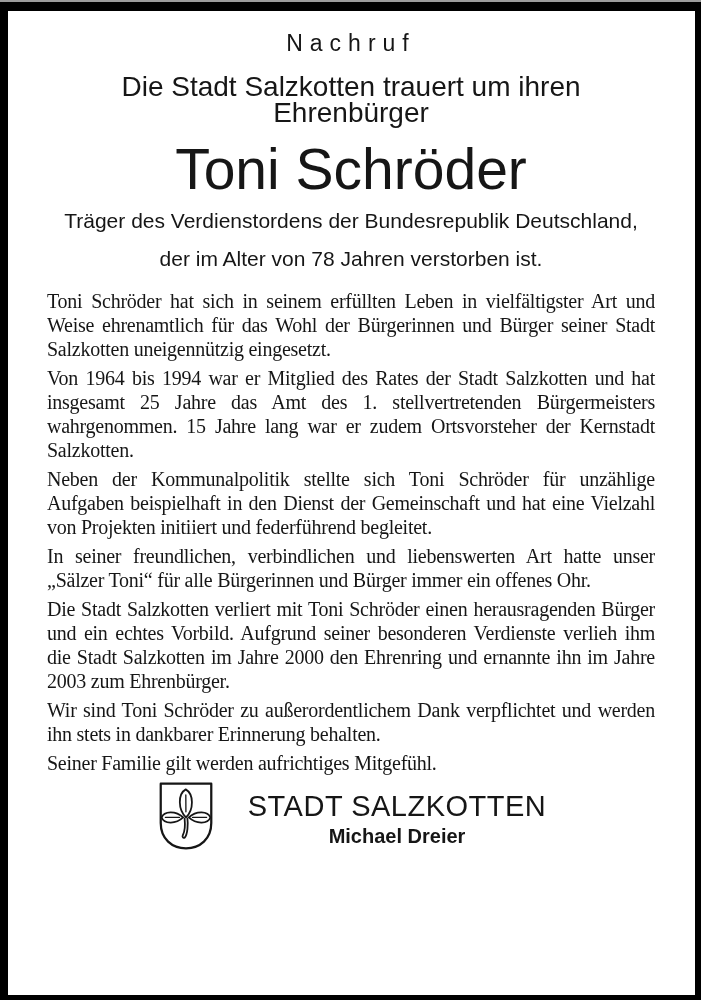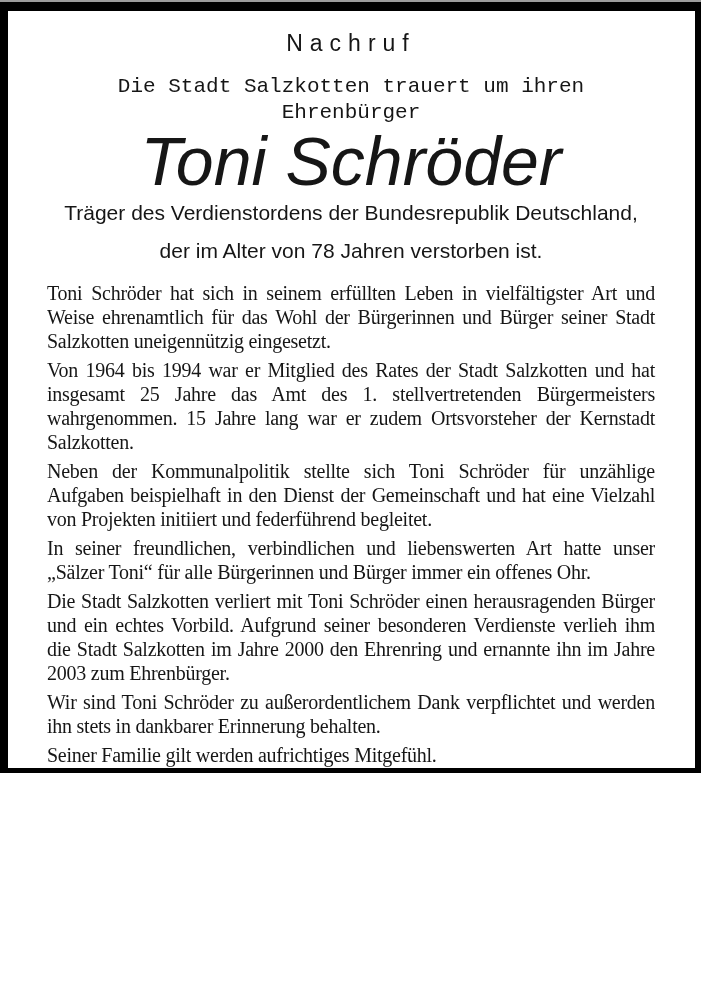--- a/index.html
+++ b/index.html
@@ -1,32 +1,32 @@
 <!DOCTYPE html>
 <html lang="de"><head>
 <meta charset="utf-8">
 <style>
   html,body{margin:0;padding:0;background:#ffffff;}
   .sheet{width:701px;height:1000px;overflow:hidden;position:relative;background:#ffffff;}
   .scan-topline{height:2px;background:#9c9c9c;}
   .page{
     box-sizing:border-box;
-    width:701px;height:771px;
+    width:701px;height:998px;
     border-style:solid;border-color:#000000;
     border-width:9px 6px 5px 8px;
     background:#ffffff;
     overflow:hidden;
     font-family:"Liberation Sans",sans-serif;
     color:#161616;
   }
   .inner{padding:19px 40px 0 39px;}
   .hdr{text-align:center;}
   .kicker{font-size:23px;line-height:26px;letter-spacing:7px;margin:0;}
-  .intro{font-size:21px;line-height:26px;margin:18px 0 4px 0;font-family:Liberation Mono, monospace;}
-  .name{font-size:68px;line-height:63px;font-weight:400;margin:3px 0 0 0;font-style:italic;}
+  .intro{font-size:28px;line-height:26px;margin:18px 0 12px 0;}
+  .name{font-size:57px;line-height:63px;font-weight:400;margin:3px 0 0 0;}
   .mdl{font-size:21px;line-height:24px;margin:0;}
   .order{font-size:21px;line-height:24px;margin:8px 0 0 0;}
   .age{font-size:21px;line-height:24px;margin:14px 0 0 0;}
   .bodytext{margin-top:18px;font-family:Liberation Serif, serif;}
   .bodytext p{
     font-size:20px;line-height:24px;letter-spacing:-0.25px;
     margin:0 0 5px 0;
     text-align:justify;
     hyphens:auto;-webkit-hyphens:auto;
   }

